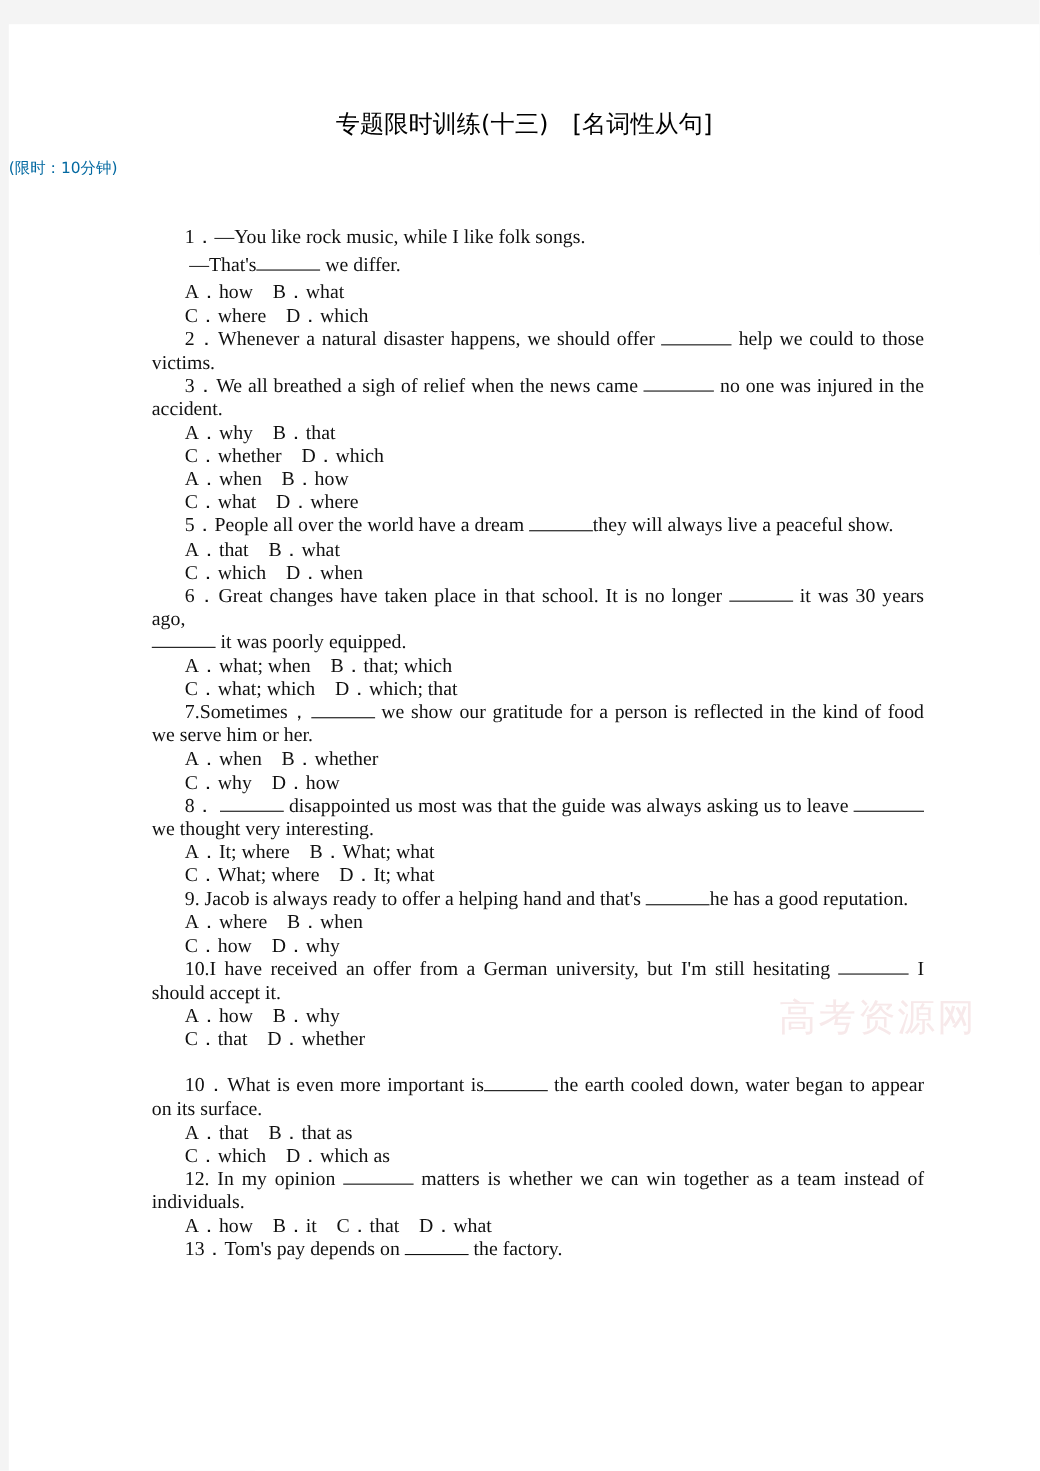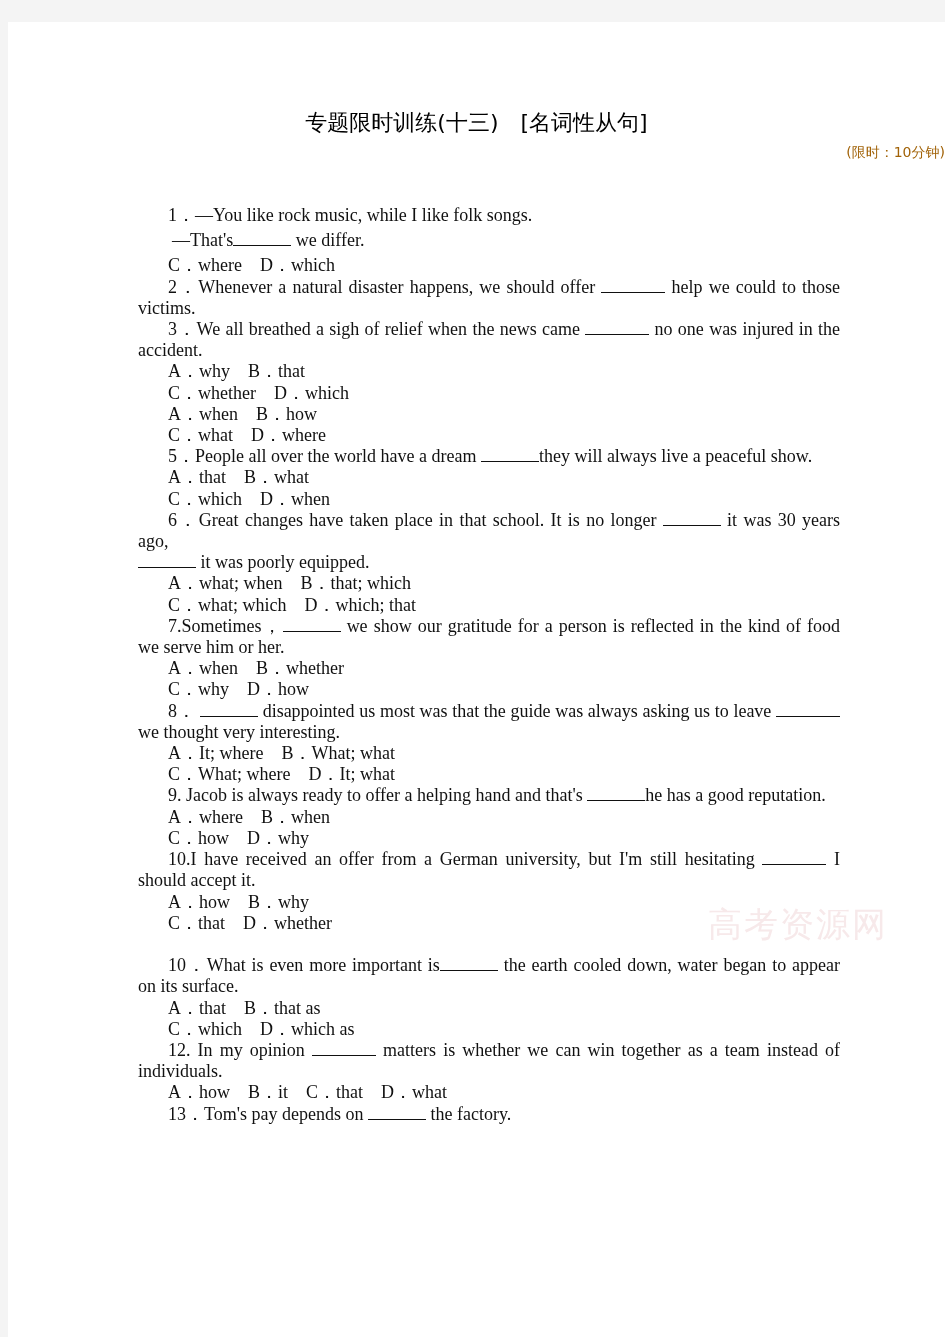--- a/index.html
+++ b/index.html
@@ -30,37 +30,37 @@
     font-size: 34px;
     letter-spacing: 2px;
     color: #f7e9ea;
     white-space: nowrap;
     pointer-events: none;
     user-select: none;
   }
   #title {
     position: absolute;
     left: 0;
-    top: 86px;
+    top: 76px;
     width: 937px;
     text-align: center;
     font-family: "DejaVu Sans", sans-serif;
     font-size: 22px;
     color: #000;
     white-space: pre;
   }
   #subtitle {
     position: absolute;
     left: 0;
     top: 122px;
     width: 937px;
-    text-align: right;
+    text-align: left;
     font-family: "DejaVu Sans", sans-serif;
     font-size: 14px;
-    color: #a16207;
+    color: #0369a1;
   }
   #body-col {
     position: absolute;
     left: 130px;
     top: 183px;
     width: 702px;
     font-size: 18px;
     line-height: 21.2px;
     color: #111;
   }
@@ -99,20 +99,21 @@
 
   <div id="watermark">高考资源网</div>
 
   <div id="title">专题限时训练(十三)　[名词性从句]</div>
   <div id="subtitle">(限时：10分钟)</div>
 
   <div id="body-col">
 
     <div class="q"><span>1．</span><span>—You like rock music, while I like folk songs.</span></div>
     <div class="dialog"><span>—That's</span><span class="blank b-md"></span> <span>we differ.</span></div>
+    <div class="opts">A．how　B．what</div>
     <div class="opts">C．where　D．which</div>
 
     <div class="q"><span>2．</span><span>Whenever a natural disaster happens, we should offer</span> <span class="blank b-lg"></span> <span>help we could to those victims.</span></div>
 
     <div class="q"><span>3．</span><span>We all breathed a sigh of relief when the news came</span> <span class="blank b-lg"></span> <span>no one was injured in the accident.</span></div>
     <div class="opts">A．why　B．that</div>
     <div class="opts">C．whether　D．which</div>
 
     <div class="opts">A．when　B．how</div>
     <div class="opts">C．what　D．where</div>

